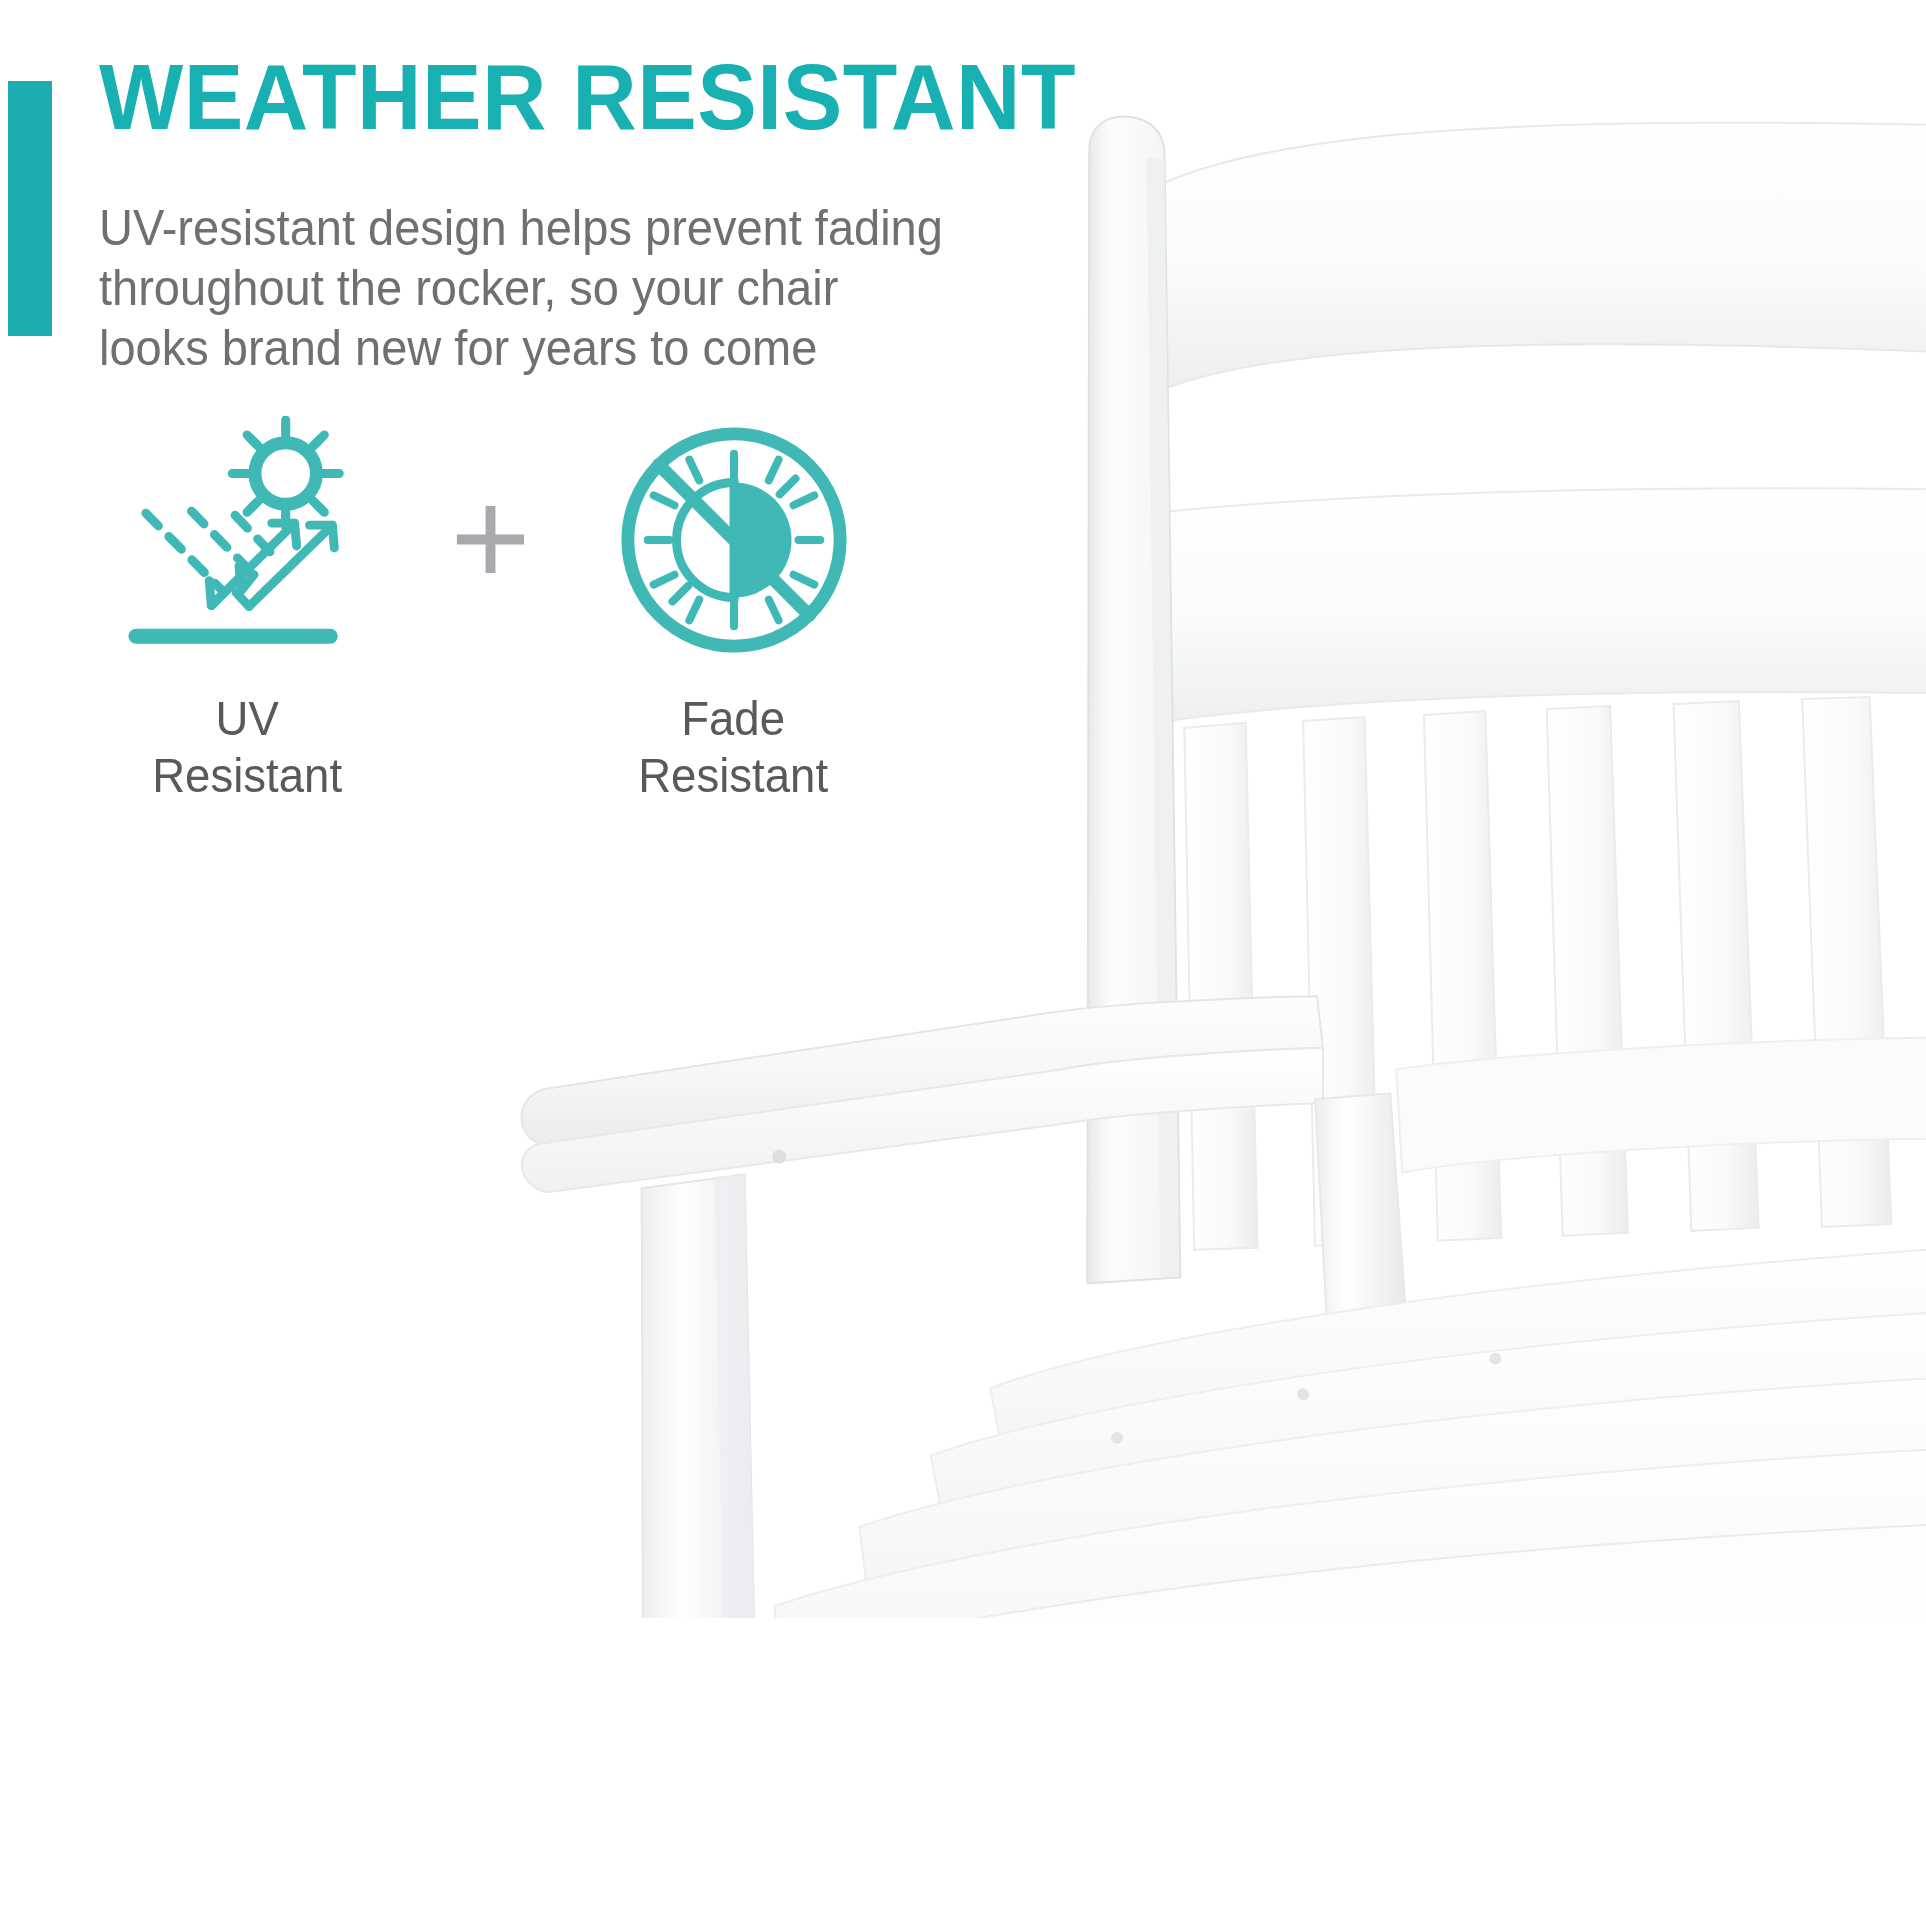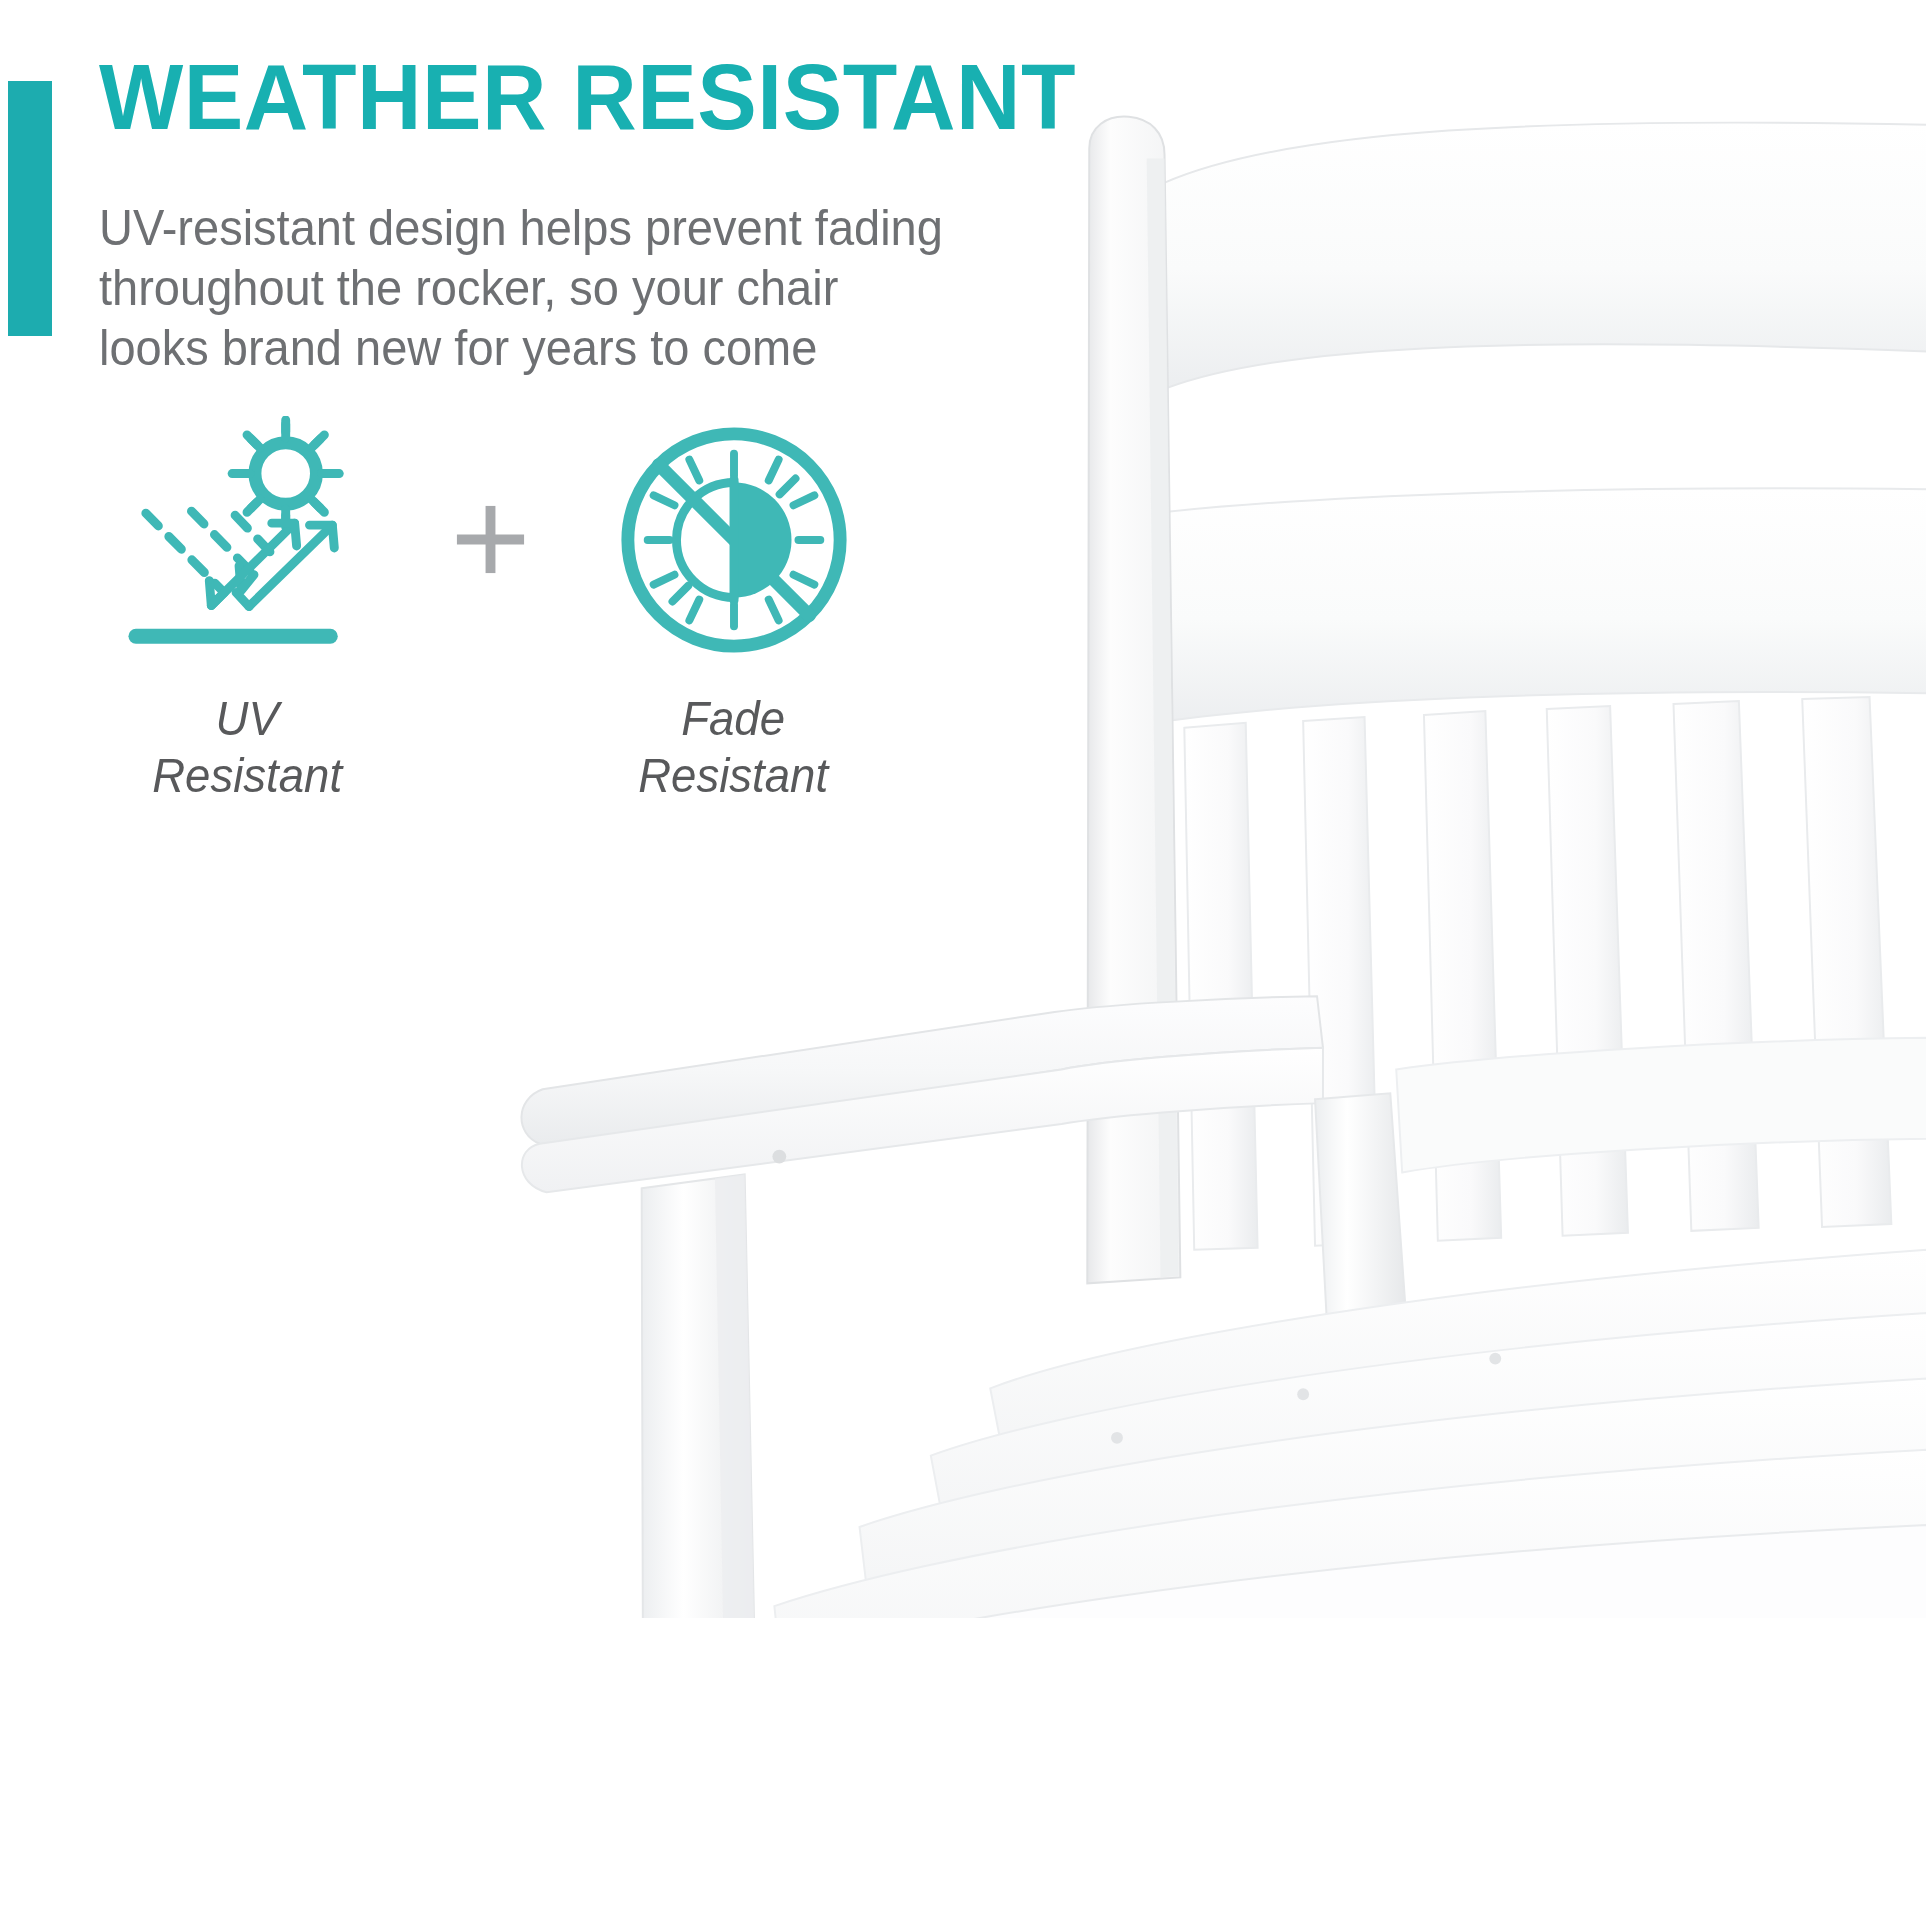--- a/index.html
+++ b/index.html
@@ -38,21 +38,21 @@
     font-family:"Liberation Sans", sans-serif;
     transform:scaleX(0.94);
     transform-origin:left top;
   }
   .subcopy div{white-space:nowrap;}
 
   
   .features{
     position:absolute;left:79px;top:411px;
     width:851px;height:416px;
-    display:flex;align-items:flex-start;font-style:italic;
+    display:flex;align-items:flex-start;
   }
   .feature{
     width:337px;display:flex;flex-direction:column;align-items:center;
   }
   .feature .art{
     width:257px;height:257px;display:flex;align-items:center;justify-content:center;
   }
   .feature .cap{
     margin-top:22px;text-align:center;
     font-size:49px;line-height:57px;font-weight:300;color:#58595B;

